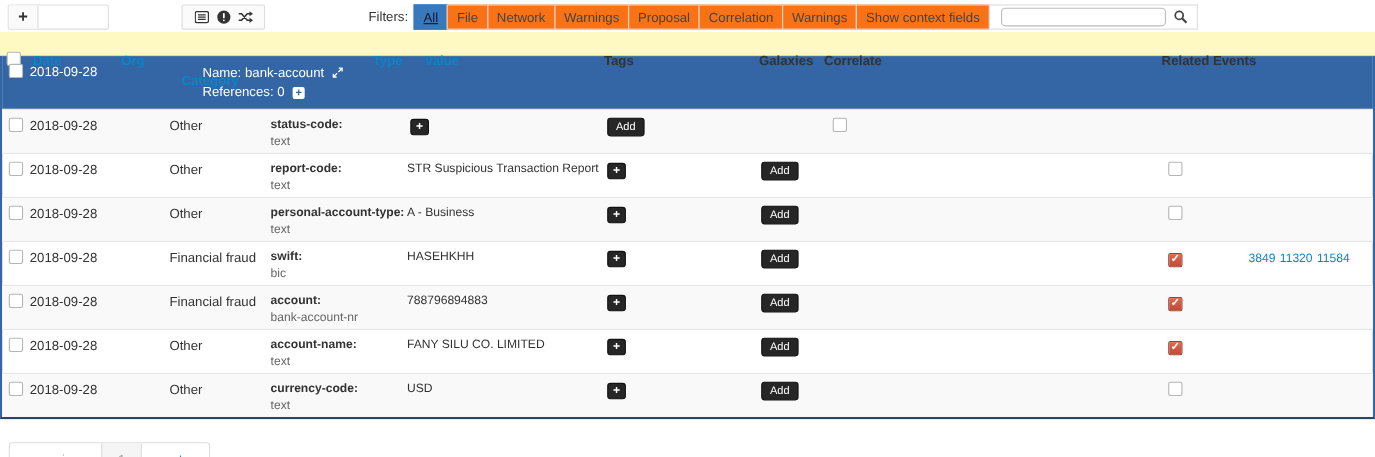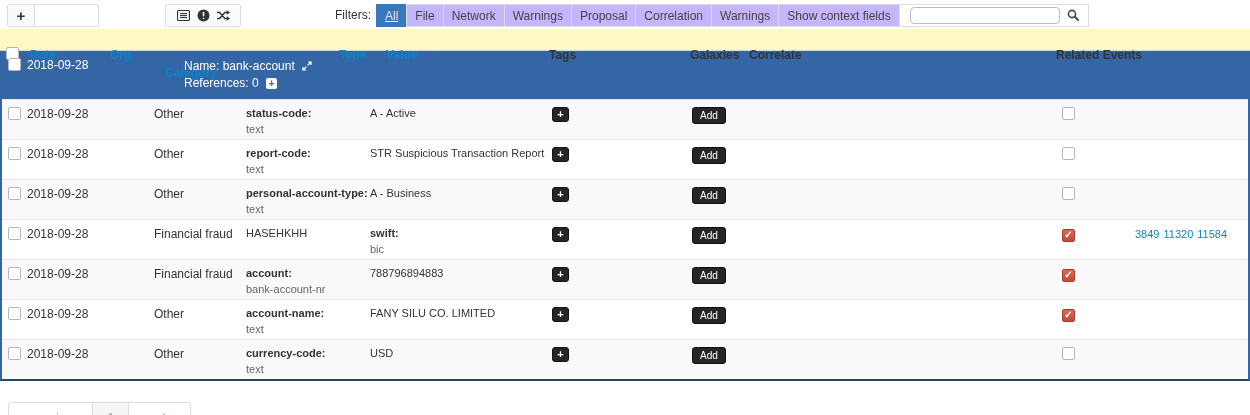--- a/index.html
+++ b/index.html
@@ -13,23 +13,23 @@
   .add-group { left:7px; width:92px; }
   .tool-btn { width:27px; height:100%; border:none; border-right:1px solid #ddd;
     background:#fafafa; font-size:15px; font-weight:bold; color:#333; cursor:pointer; line-height:1; }
   .tool-spacer { flex:1; }
   .icon-group { left:165px; width:76px; align-items:center; justify-content:center; gap:5px; background:#fbfbfb; }
   .tool-icon-btn { border:none; background:transparent; padding:0; width:15px; height:15px;
     display:flex; align-items:center; justify-content:center; cursor:pointer; }
 
   .filter-area { position:absolute; left:335px; top:4px; display:flex; align-items:stretch; height:23px; }
   .filters-label { font-size:12px; color:#333; padding:4px 6px 0 0; }
-  .filter-tab { padding:4px 8px; border:1px solid #ddd; margin-left:-1px; background:#c4b5fd;
+  .filter-tab { padding:4px 8px; border:1px solid #ddd; margin-left:-1px; background:#f97316;
     font-size:12px; color:#444; white-space:nowrap; cursor:pointer; }
-  .filter-tab.active { background:#3879bd; border-color:#3879bd; color:#e5e5e5;text-decoration:underline; }
+  .filter-tab.active { background:#3879bd; border-color:#3879bd; color:#0f172a;text-decoration:underline; }
   .search-cell { border:1px solid #ddd; margin-left:-1px; background:#fff;
     display:flex; align-items:center; gap:7px; padding:1px 8px 1px 10px; }
   .search-input { width:150px; height:17px; border:1px solid #bbb; border-radius:4px;
     padding:1px 6px; font-size:11px; outline:none; font-family:"Liberation Sans", sans-serif; }
   .search-btn { border:none; background:transparent; padding:0; cursor:pointer;
     display:flex; align-items:center; }
 
   
   .grid-row { display:grid;
     grid-template-columns:24px 86px 40px 92px 124px 179px 140px 60px 305px 78px 122px; }
@@ -193,21 +193,20 @@
     <div class="cell c-cb">
       <span class="cb"></span>
     </div>
     <div class="cell c-date">2018-09-28</div>
     <div class="cell c-org"></div>
     <div class="cell c-cat">Other</div>
     <div class="cell c-type">
       <div class="type-name">status-code:</div>
       <div class="type-sub">text</div>
     </div>
-    <div class="cell c-val">A - Active</div>
     <div class="cell c-tags">
       <button class="tag-add">+</button>
     </div>
     <div class="cell c-gal">
       <button class="galaxy-add">Add</button>
     </div>
     <div class="cell c-comment"></div>
     <div class="cell c-corr">
       <span class="cb corr-cb"></span>
     </div>
@@ -261,25 +260,25 @@
     </div>
     <div class="cell c-rel"></div>
   </div>
     <div class="grid-row row attr-row">
     <div class="cell c-cb">
       <span class="cb"></span>
     </div>
     <div class="cell c-date">2018-09-28</div>
     <div class="cell c-org"></div>
     <div class="cell c-cat">Financial fraud</div>
-    <div class="cell c-val">HASEHKHH</div>
     <div class="cell c-type">
       <div class="type-name">swift:</div>
       <div class="type-sub">bic</div>
     </div>
+    <div class="cell c-val">HASEHKHH</div>
     <div class="cell c-tags">
       <button class="tag-add">+</button>
     </div>
     <div class="cell c-gal">
       <button class="galaxy-add">Add</button>
     </div>
     <div class="cell c-comment"></div>
     <div class="cell c-corr">
       <span class="cb corr-cb checked"></span>
     </div>

